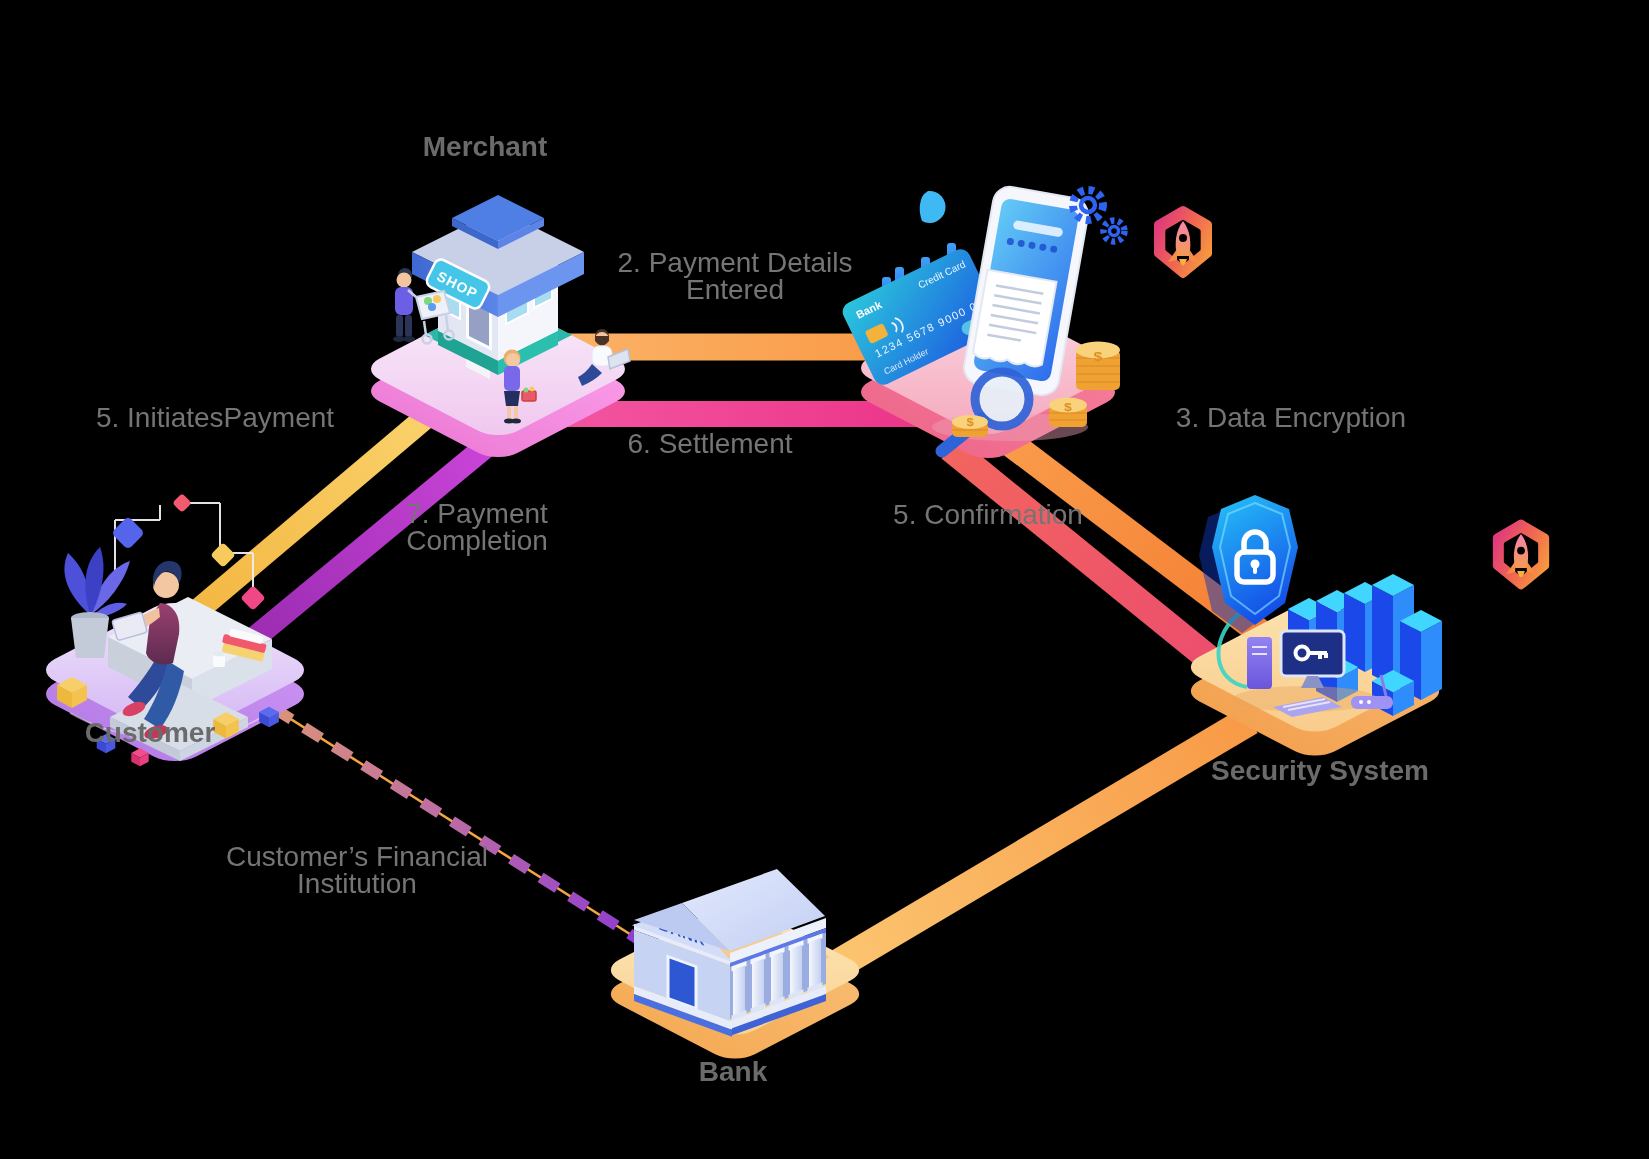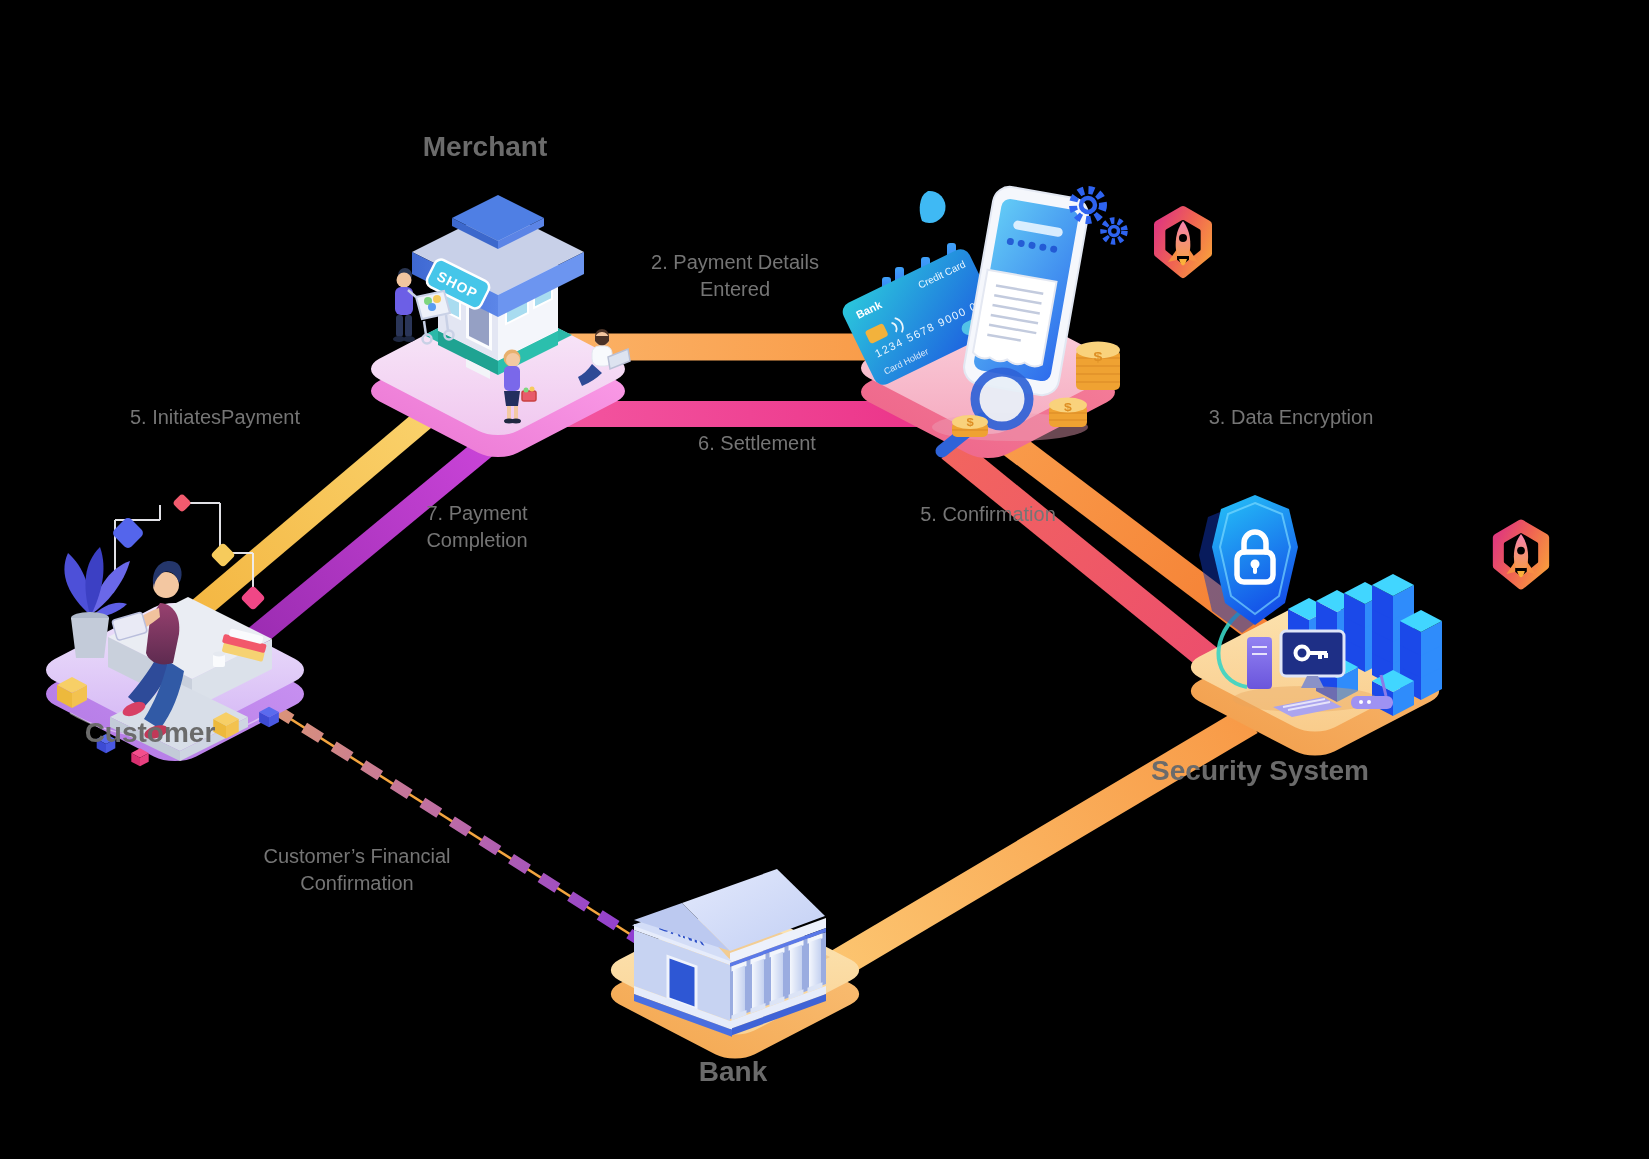--- a/index.html
+++ b/index.html
@@ -1,21 +1,21 @@
 <!DOCTYPE html>
 <html><head>
 <meta charset="utf-8">
 <style>
   html,body{margin:0;padding:0;background:#000;}
   body{width:1649px;height:1159px;overflow:hidden;font-family:"Liberation Sans",sans-serif;}
   #canvas{position:relative;width:1649px;height:1159px;background:#000;}
   #canvas svg{position:absolute;display:block;}
   .node-label{position:absolute;transform:translate(-50%,-50%);color:#6b6b6b;font-weight:bold;
     font-size:28px;line-height:33px;text-align:center;white-space:nowrap;z-index:30;}
-  .edge-label{position:absolute;transform:translate(-50%,-50%);color:#757575;font-size:20px;
+  .edge-label{position:absolute;transform:translate(-50%,-50%);color:#757575;font-size:28px;
     line-height:27px;text-align:center;white-space:nowrap;z-index:30;}
   .lines-layer{left:0;top:0;z-index:1;}
   .node-svg{z-index:10;}
   .logo-svg{z-index:12;}
 </style>
 </head>
 <body>
 
 <div id="canvas">
 
@@ -566,33 +566,33 @@
       <path d="M35,16 C42,25 44,38 41,51 L29,51 C26,38 28,25 35,16 Z" fill="url(#flR2)"></path>
       <circle cx="35" cy="33" r="4" fill="#000000"></circle>
       <path d="M29,44 L20,57 L29,55 Z" fill="#F78E44"></path>
       <path d="M41,44 L50,57 L41,55 Z" fill="#F78E44"></path>
       <path d="M31,54 Q35,67 39,54 Z" fill="#FBB03B"></path>
     </g>
   </svg>
 
   <div class="node-label" style="left:485px;top:146px">Merchant</div>
   <div class="node-label" style="left:150px;top:732px">Customer</div>
-  <div class="node-label" style="left:1260px;top:770px">Security System</div>
+  <div class="node-label" style="left:1320px;top:770px">Security System</div>
   <div class="node-label" style="left:733px;top:1071px">Bank</div>
 
   <div class="edge-label" style="left:215px;top:417px">5. InitiatesPayment</div>
   <div class="edge-label" style="left:735px;top:276px">
     <div>2. Payment Details</div>
     <div>Entered</div>
   </div>
   <div class="edge-label" style="left:1291px;top:417px">3. Data Encryption</div>
   <div class="edge-label" style="left:988px;top:514px">5. Confirmation</div>
-  <div class="edge-label" style="left:757px;top:443px">6. Settlement</div>
+  <div class="edge-label" style="left:710px;top:443px">6. Settlement</div>
   <div class="edge-label" style="left:477px;top:527px">
     <div>7. Payment</div>
     <div>Completion</div>
   </div>
   <div class="edge-label" style="left:357px;top:870px">
     <div>Customer’s Financial</div>
-    <div>Confirmation</div>
+    <div>Institution</div>
   </div>
 
 </div>
 
 </body></html>

